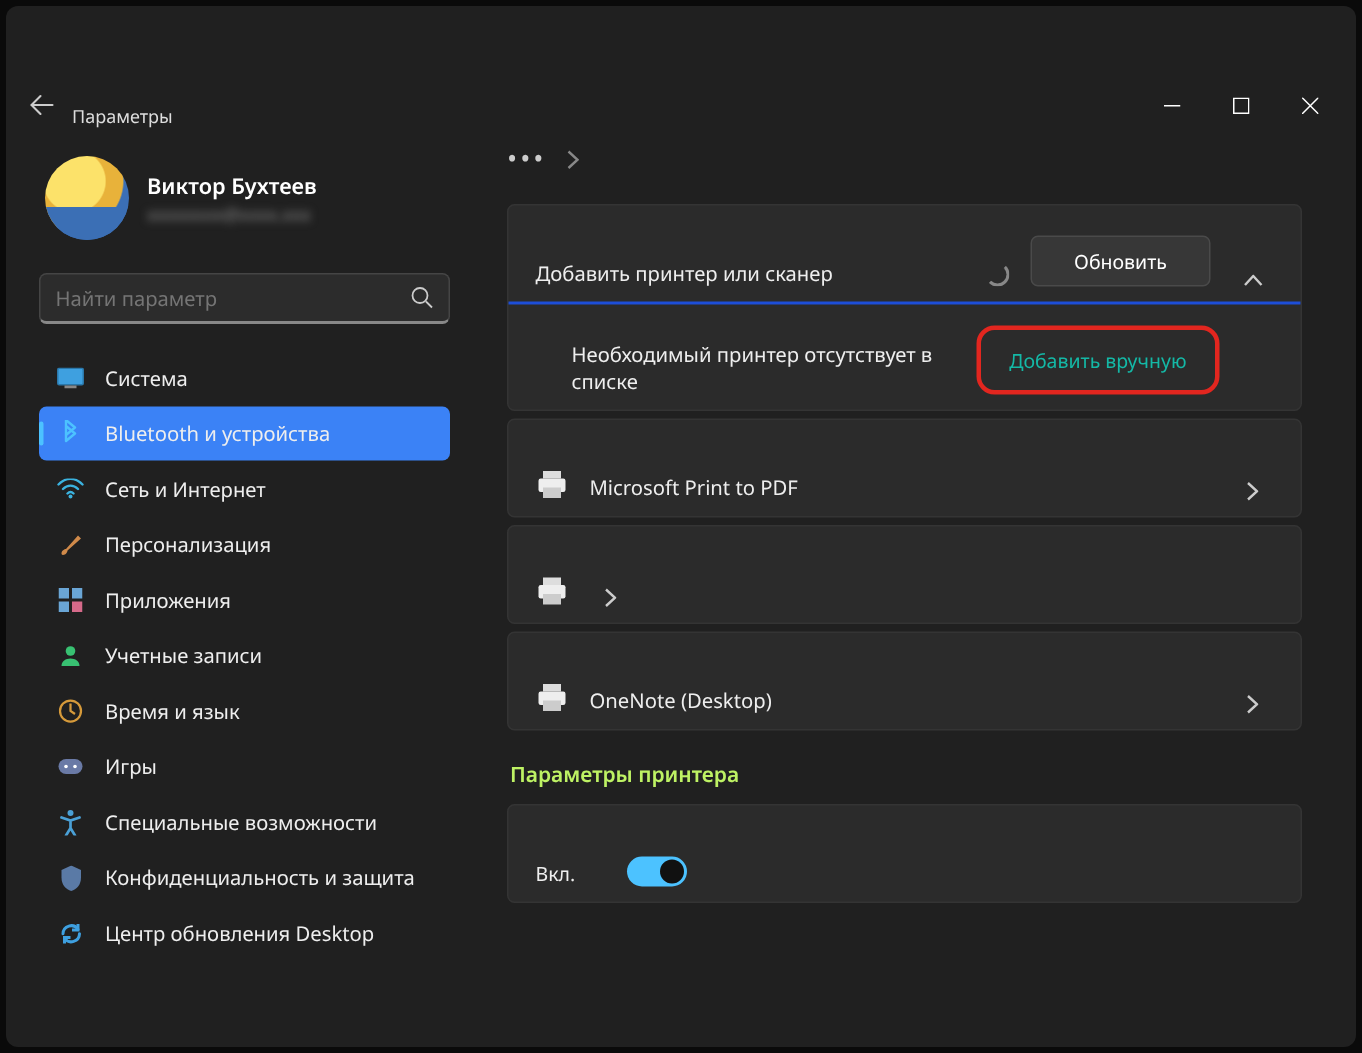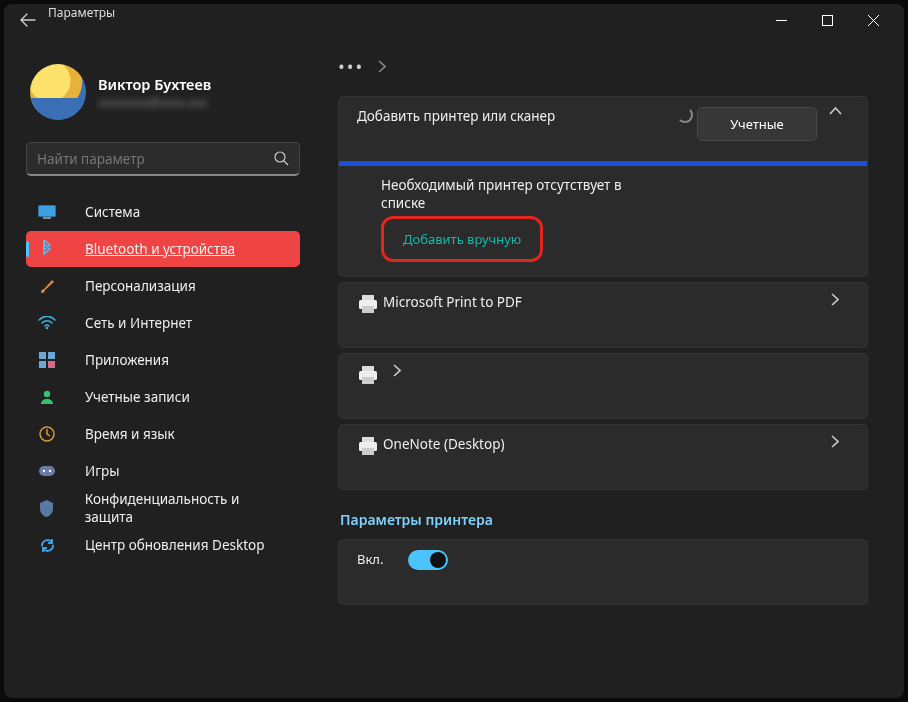--- a/index.html
+++ b/index.html
@@ -1,53 +1,53 @@
 <!DOCTYPE html>
 <html><head>
 <meta charset="utf-8">
 <style>
 * { margin: 0; padding: 0; box-sizing: border-box; font-family: "Segoe UI", system-ui, sans-serif; }
 body { background: #0a0a0a; width: 908px; height: 702px; overflow: hidden; position: relative; }
 .window { position: absolute; inset: 4px; background: #202020; border-radius: 8px; overflow: hidden; display: flex; flex-direction: column; color: #fff; }
-.titlebar { height: 42px; display: flex; align-items: flex-start; padding: 0 8px; }
+.titlebar { height: 42px; display: flex; align-items: flex-end; padding: 0 8px; margin-top: 40px; }
 .back-btn { width: 32px; height: 32px; display: flex; align-items: center; justify-content: center; color: #ccc; border-radius: 4px; }
 .title-text { margin-left: 4px; font-size: 12px; color: #ddd; }
 .win-controls { margin-left: auto; display: flex; }
 .win-btn { width: 46px; height: 32px; display: flex; align-items: center; justify-content: center; color: #fff; }
 .body { flex: 1; display: flex; overflow: hidden; }
 .sidebar { width: 310px; padding: 10px 14px 0 22px; display: flex; flex-direction: column; gap: 4px; }
 .user-row { display: flex; align-items: center; gap: 12px; padding: 8px 4px 14px 4px; }
 .avatar { width: 56px; height: 56px; border-radius: 50%; background: radial-gradient(circle at 35% 30%, #fce26a 0 38%, #e8b23a 40% 60%, #3b6fb5 62% 100%); position: relative; overflow: hidden; }
 .avatar::after { content:""; position:absolute; bottom:0; left:0; right:0; height:40%; background:#3b6fb5; }
 .user-name { font-size: 14.5px; font-weight: 600; }
 .user-email { font-size: 12px; color: #888; filter: blur(3px); }
 .search-box { margin-top: 4px; margin-bottom: 14px; background: #2c2c2c; border: 1px solid #454545; border-bottom: 2px solid #888; border-radius: 5px; height: 34px; display: flex; align-items: center; padding: 0 10px; }
 .search-box input { flex: 1; background: transparent; border: none; outline: none; color: #ccc; font-size: 13.5px; }
 .search-ico { color: #ccc; }
 .nav { display: flex; flex-direction: column; gap: 1px; }
-.nav-item { display: flex; align-items: center; gap: 29px; height: 36px; padding: 0 12px; border-radius: 5px; font-size: 13.5px; color: #eee; position: relative; }
-.nav-item.selected { background: #ef4444; text-decoration: underline; }
+.nav-item { display: flex; align-items: center; gap: 14px; height: 36px; padding: 0 12px; border-radius: 5px; font-size: 13.5px; color: #eee; position: relative; }
+.nav-item.selected { background: #3b82f6; }
 .nav-item.selected::before { content:""; position:absolute; left:0; top:10px; bottom:10px; width:3px; background:#4cc2ff; border-radius:2px; }
 .nav-ico { width: 18px; height: 18px; display: flex; align-items: center; justify-content: center; font-size: 15px; }
 .main { flex: 1; padding: 8px 36px 0 24px; overflow-y: auto; }
 .breadcrumb { display: flex; align-items: center; gap: 14px; margin-bottom: 18px; }
 .bc-dots { font-size: 18px; color: #ccc; letter-spacing: 2px; }
 .bc-chev { color: #888; }
 .page-title { font-size: 26px; font-weight: 600; }
 .card { background: #2b2b2b; border: 1px solid #343434; border-radius: 5px; margin-bottom: 5px; }
-.card-row { display: flex; align-items: flex-start; min-height: 64px; padding: 10px 18px; gap: 4px; }
-.card-sub { border-top: 5px solid #1d4ed8; padding-left: 42px; min-height: 72px; flex-direction: column; }
+.card-row { display: flex; align-items: flex-end; min-height: 64px; padding: 10px 18px; gap: 14px; }
+.card-sub { border-top: 2px solid #1d4ed8; padding-left: 42px; min-height: 72px; }
 .row-text { flex: 1; font-size: 13.5px; color: #eee; line-height: 1.35; }
 .btn { background: #373737; border: 1px solid #4a4a4a; border-radius: 5px; padding: 7px 24px; font-size: 13px; color: #fff; min-width: 120px; text-align: center; }
 .btn-ghost { background: transparent; border: 1px solid transparent; color: #14b8a6; padding: 7px 14px; min-width: 0; }
 .highlight-box { border: 3px solid #e2261f; border-radius: 12px; padding: 3px 4px; }
 .spinner { width: 16px; height: 16px; border: 2px solid #888; border-top-color: transparent; border-left-color: transparent; border-radius: 50%; }
 .chev-box { width: 28px; display: flex; justify-content: center; color: #ccc; }
 .list-ico { width: 22px; height: 22px; display: flex; align-items: center; justify-content: center; }
-.section-title { font-size: 14px; font-weight: 600; margin: 20px 0 10px 2px; color: #7dd3fc; }
+.section-title { font-size: 14px; font-weight: 600; margin: 20px 0 10px 2px; color: #bef264; }
 .toggle { width: 40px; height: 20px; background: #4cc2ff; border-radius: 10px; position: relative; }
 .toggle::after { content:""; position:absolute; right:2px; top:2px; width:16px; height:16px; background:#111; border-radius:50%; }
 .on-label { font-size: 13px; color: #eee; margin-right: 21px; }
 svg { display: block; }
 </style>
 </head>
 <body>
 
 <div class="window">
   <div class="titlebar">
@@ -109,34 +109,34 @@
         <div class="nav-item selected">
           <span class="nav-ico">
               <svg width="12" height="18" viewBox="0 0 12 18">
                 <path d="M3 4l6 5-6 5V0l6 5-6 5" stroke="#4cc2ff" stroke-width="1.6" fill="none" stroke-linejoin="round"></path>
               </svg>
             </span>
           <span>Bluetooth и устройства</span>
         </div>
         <div class="nav-item">
           <span class="nav-ico">
-              <svg width="18" height="18" viewBox="0 0 18 18">
-                <path d="M3 15c0-2 2-3 3-3l8-9 2 2-9 8c0 1-1 3-3 3-1 0-1-1-1-1z" fill="#d08a4a"></path>
-              </svg>
-            </span>
-          <span>Персонализация</span>
-        </div>
-        <div class="nav-item">
-          <span class="nav-ico">
               <svg width="18" height="14" viewBox="0 0 18 14">
                 <path d="M1 4c5-5 11-5 16 0M4 7c3-3 7-3 10 0M7 10c1.2-1.2 2.8-1.2 4 0" stroke="#3bb3e0" stroke-width="1.6" fill="none" stroke-linecap="round"></path>
                 <circle cx="9" cy="12" r="1.3" fill="#3bb3e0"></circle>
               </svg>
             </span>
           <span>Сеть и Интернет</span>
+        </div>
+        <div class="nav-item">
+          <span class="nav-ico">
+              <svg width="18" height="18" viewBox="0 0 18 18">
+                <path d="M3 15c0-2 2-3 3-3l8-9 2 2-9 8c0 1-1 3-3 3-1 0-1-1-1-1z" fill="#d08a4a"></path>
+              </svg>
+            </span>
+          <span>Персонализация</span>
         </div>
         <div class="nav-item">
           <span class="nav-ico">
               <svg width="16" height="16">
                 <rect x="0" y="0" width="7" height="7" fill="#6aa6d6"></rect>
                 <rect x="9" y="0" width="7" height="7" fill="#6aa6d6"></rect>
                 <rect x="0" y="9" width="7" height="7" fill="#6aa6d6"></rect>
                 <rect x="9" y="9" width="7" height="7" fill="#d66a8a"></rect>
               </svg>
             </span>
@@ -162,20 +162,29 @@
         </div>
         <div class="nav-item">
           <span class="nav-ico">
               <svg width="18" height="12" viewBox="0 0 18 12">
                 <rect x="1" y="1" width="16" height="10" rx="5" fill="#6a7aa6"></rect>
                 <circle cx="6" cy="6" r="1.2" fill="#fff"></circle>
                 <circle cx="12" cy="6" r="1.2" fill="#fff"></circle>
               </svg>
             </span>
           <span>Игры</span>
+        </div>
+        <div class="nav-item">
+          <span class="nav-ico">
+              <svg width="16" height="18" viewBox="0 0 16 18">
+                <circle cx="8" cy="3" r="2" fill="#4aa0d6"></circle>
+                <path d="M2 6l6 2 6-2M8 8v5m-3 5 3-5 3 5" stroke="#4aa0d6" stroke-width="1.8" fill="none" stroke-linecap="round"></path>
+              </svg>
+            </span>
+          <span>Специальные возможности</span>
         </div>
         <div class="nav-item">
           <span class="nav-ico">
               <svg width="15" height="17" viewBox="0 0 15 17">
                 <path d="M7.5 0 14 3v5c0 5-3 8-6.5 9C4 16 1 13 1 8V3z" fill="#5a7aa6"></path>
               </svg>
             </span>
           <span>Конфиденциальность и защита</span>
         </div>
         <div class="nav-item">
@@ -197,21 +206,21 @@
             <svg width="8" height="13">
               <path d="M1 1l6 5.5L1 12" stroke="#888" stroke-width="1.6" fill="none"></path>
             </svg>
           </span>
       </div>
 
       <div class="card">
         <div class="card-row">
           <div class="row-text">Добавить принтер или сканер</div>
           <div class="spinner"></div>
-          <div class="btn">Учетные</div>
+          <div class="btn">Обновить</div>
           <div class="chev-box">
             <svg width="13" height="8">
                 <path d="M1 7l5.5-6L12 7" stroke="#ccc" stroke-width="1.6" fill="none"></path>
               </svg>
           </div>
         </div>
         <div class="card-row card-sub">
           <div class="row-text" style="max-width:260px;">Необходимый принтер отсутствует в списке</div>
           <div class="highlight-box">
             <div class="btn btn-ghost">Добавить вручную</div>

